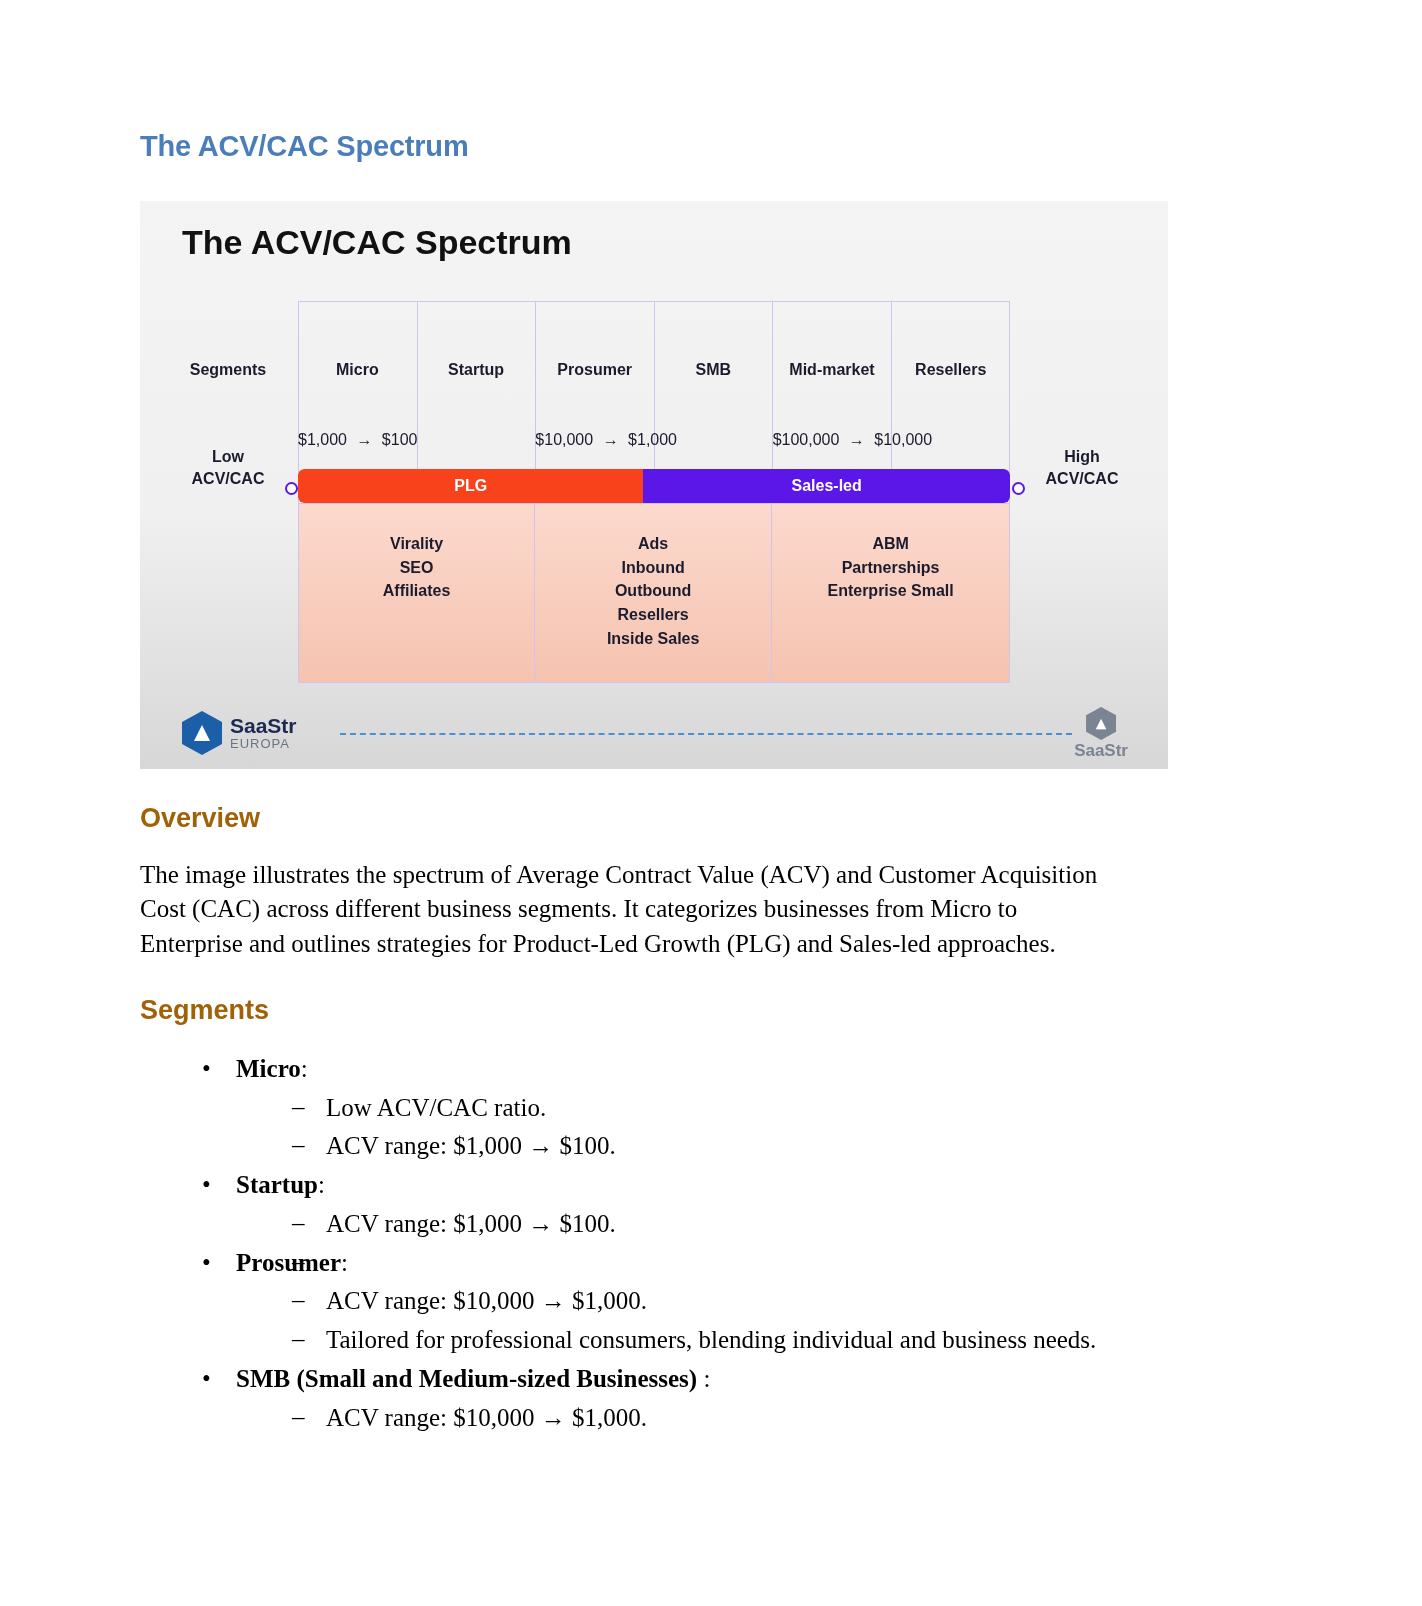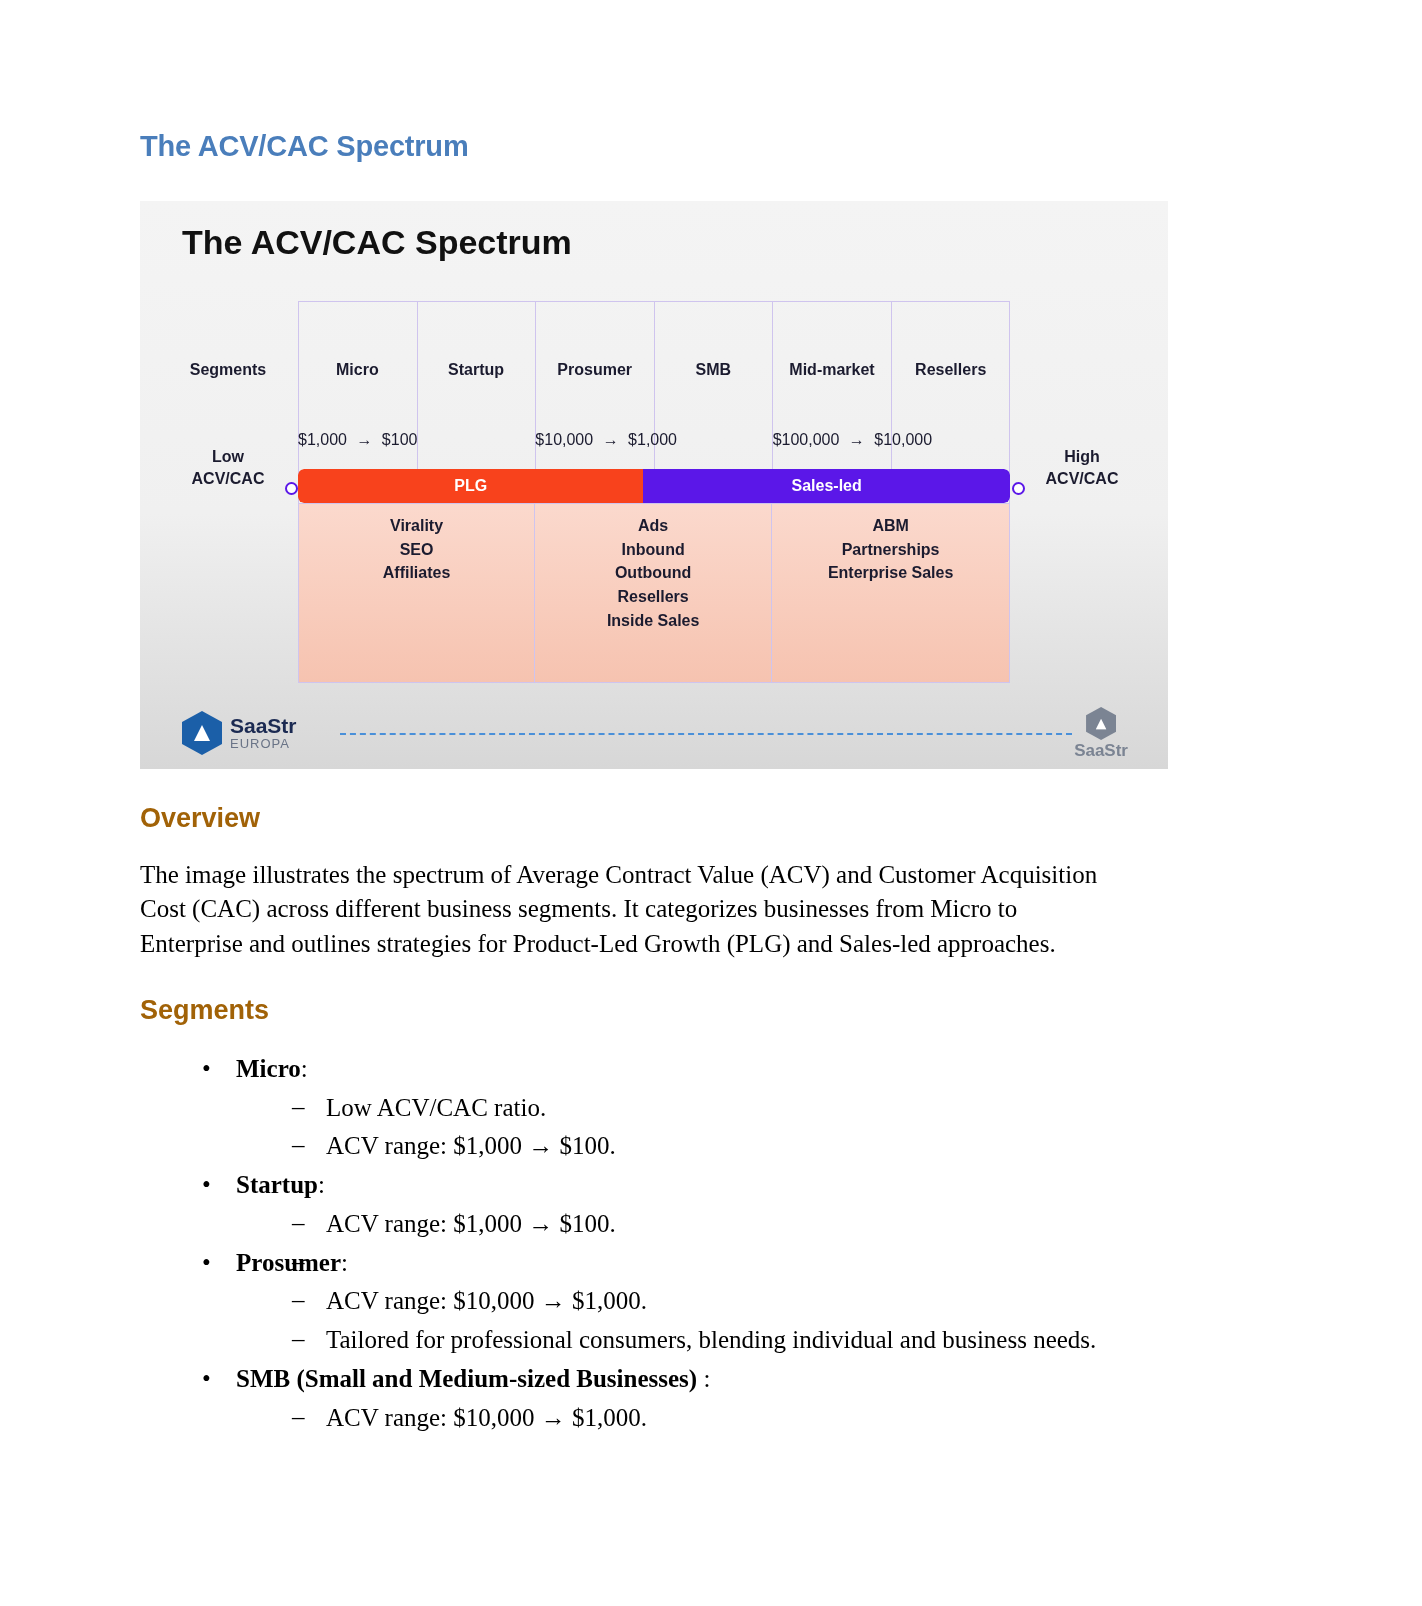--- a/index.html
+++ b/index.html
@@ -175,21 +175,21 @@
   }
   .tactic-cell {
     box-sizing: border-box;
     border: 1px solid #cfc4ee;
     background: linear-gradient(180deg, #fbd9cd 0%, #f6c3b0 100%);
     font-family: "Liberation Sans", sans-serif;
     font-size: 16px;
     font-weight: bold;
     color: #1b1b2f;
     text-align: center;
-    padding-top: 10px;
+    padding-top: 28px;
     line-height: 1.48;
   }
   .tactic-cell.c1 { flex: 0 0 33.3%; }
   .tactic-cell.c2 { flex: 0 0 33.3%; border-left: none; }
   .tactic-cell.c3 { flex: 1 1 auto; border-left: none; }
 
   
   .fig-footer {
     position: absolute;
     left: 0; right: 0; bottom: 0;
@@ -375,21 +375,21 @@
         <div class="tactic-cell c2">
           <div>Ads</div>
           <div>Inbound</div>
           <div>Outbound</div>
           <div>Resellers</div>
           <div>Inside Sales</div>
         </div>
         <div class="tactic-cell c3">
           <div>ABM</div>
           <div>Partnerships</div>
-          <div>Enterprise Sales</div>
+          <div>Enterprise Small</div>
         </div>
       </div>
 
       <div class="fig-footer">
         <div class="dash-line"></div>
         <div class="saastr-logo">
           <div class="hexmark"></div>
           <div class="saastr-text">
             <div class="l1">SaaStr</div>
             <div class="l2">EUROPA</div>

